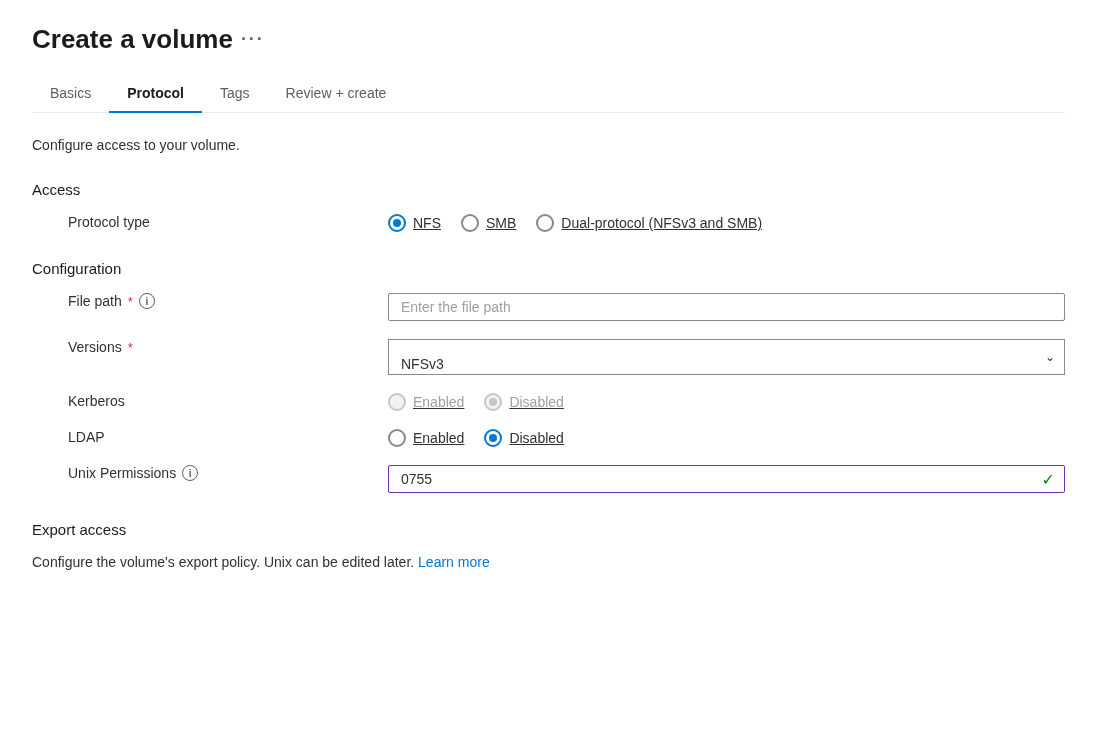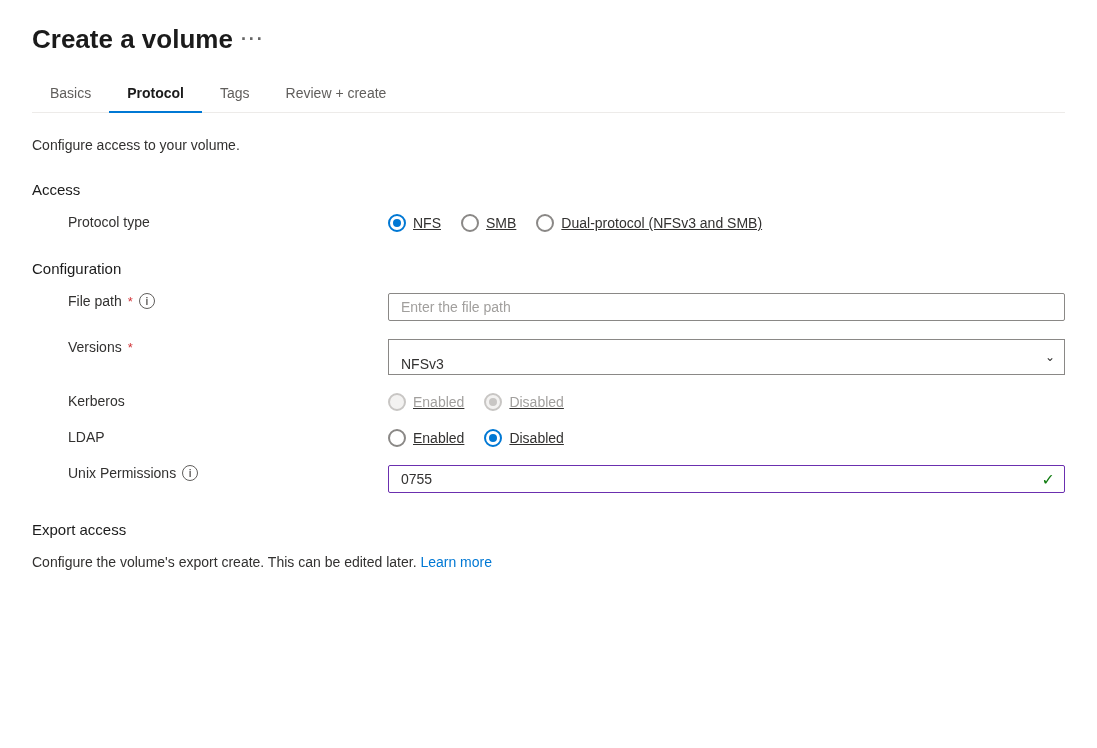--- a/index.html
+++ b/index.html
@@ -358,16 +358,16 @@
         <input type="text" class="text-input has-checkmark" value="0755" style="">
         <span class="input-checkmark">✓</span>
       </div>
     </div>
   </div>
 </div>
 
 <div class="form-section">
   <div class="section-heading">Export access</div>
   <p class="export-desc">
-    <span>Configure the volume's export create. This can be edited later.</span>
+    <span>Configure the volume's export policy. Unix can be edited later.</span>
     <a class="learn-more-link">Learn more</a>
   </p>
 </div>
 
 </body></html>

